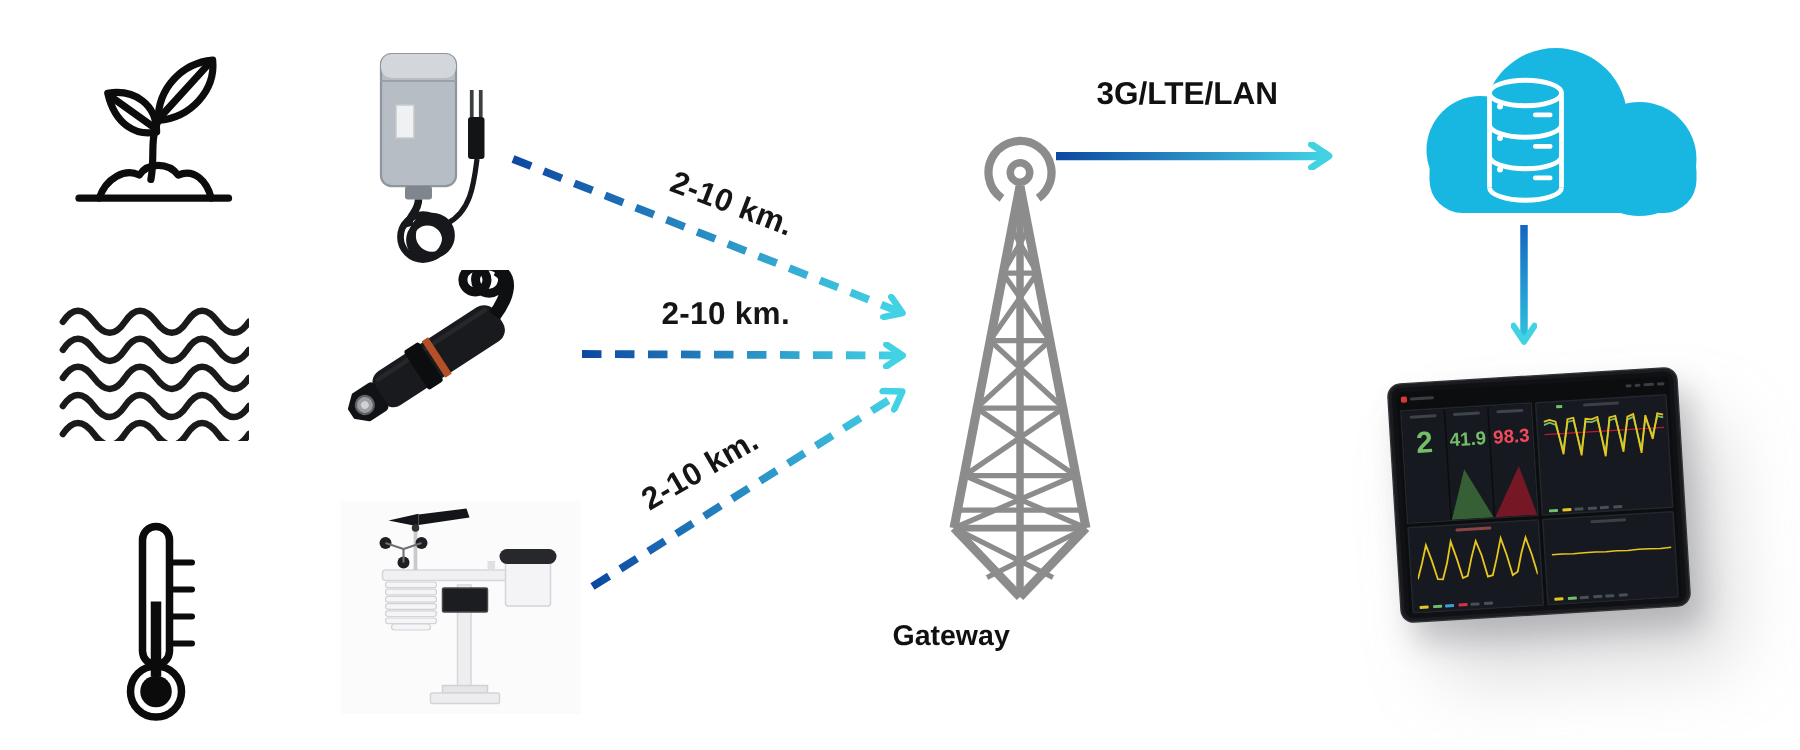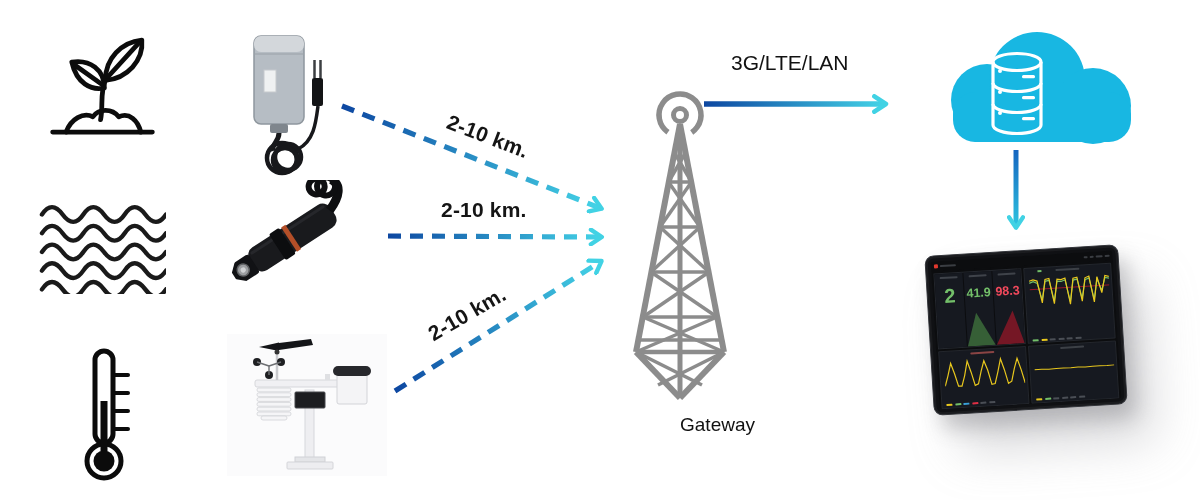--- a/index.html
+++ b/index.html
@@ -1,21 +1,21 @@
 <!DOCTYPE html>
 <html><head>
 <meta charset="utf-8">
 <style>
   html,body{margin:0;padding:0}
   .canvas{position:relative;width:1200px;height:500px;background:#fff;overflow:hidden;
           font-family:"Liberation Sans",sans-serif;color:#1a1a1a}
   .abs{position:absolute}
   .dist{font-weight:bold;font-size:21px;color:#151515;white-space:nowrap;letter-spacing:.2px}
-  .uplink{font-weight:normal;font-size:21px;color:#111}
-  .gateway{font-weight:normal;font-size:19px;color:#111;text-align:right;width:160px}
+  .uplink{font-weight:bold;font-size:21px;color:#111}
+  .gateway{font-weight:bold;font-size:19px;color:#111;text-align:left;width:160px}
   
   .tablet{left:929px;top:250px;width:192px;height:158px;transform:rotate(-3.5deg);
           background:#101114;border-radius:9px;border:1px solid #33353a;
           box-shadow:inset 0 0 0 2px #1b1c1f,8px 14px 20px rgba(90,90,95,.30),
                      26px 38px 48px rgba(160,160,165,.38)}
   .screen{position:absolute;left:5px;top:5px;right:5px;bottom:5px;background:#131417;
           border-radius:3px;overflow:hidden;display:flex;flex-direction:column}
   .tbar{height:10px;background:#0c0d0f;display:flex;align-items:center;gap:2px;padding:0 3px;flex:0 0 auto}
   .dotred{width:4px;height:4px;background:#e0382e;border-radius:1px}
   .tick{height:2px;background:#3a3d42;border-radius:1px}

